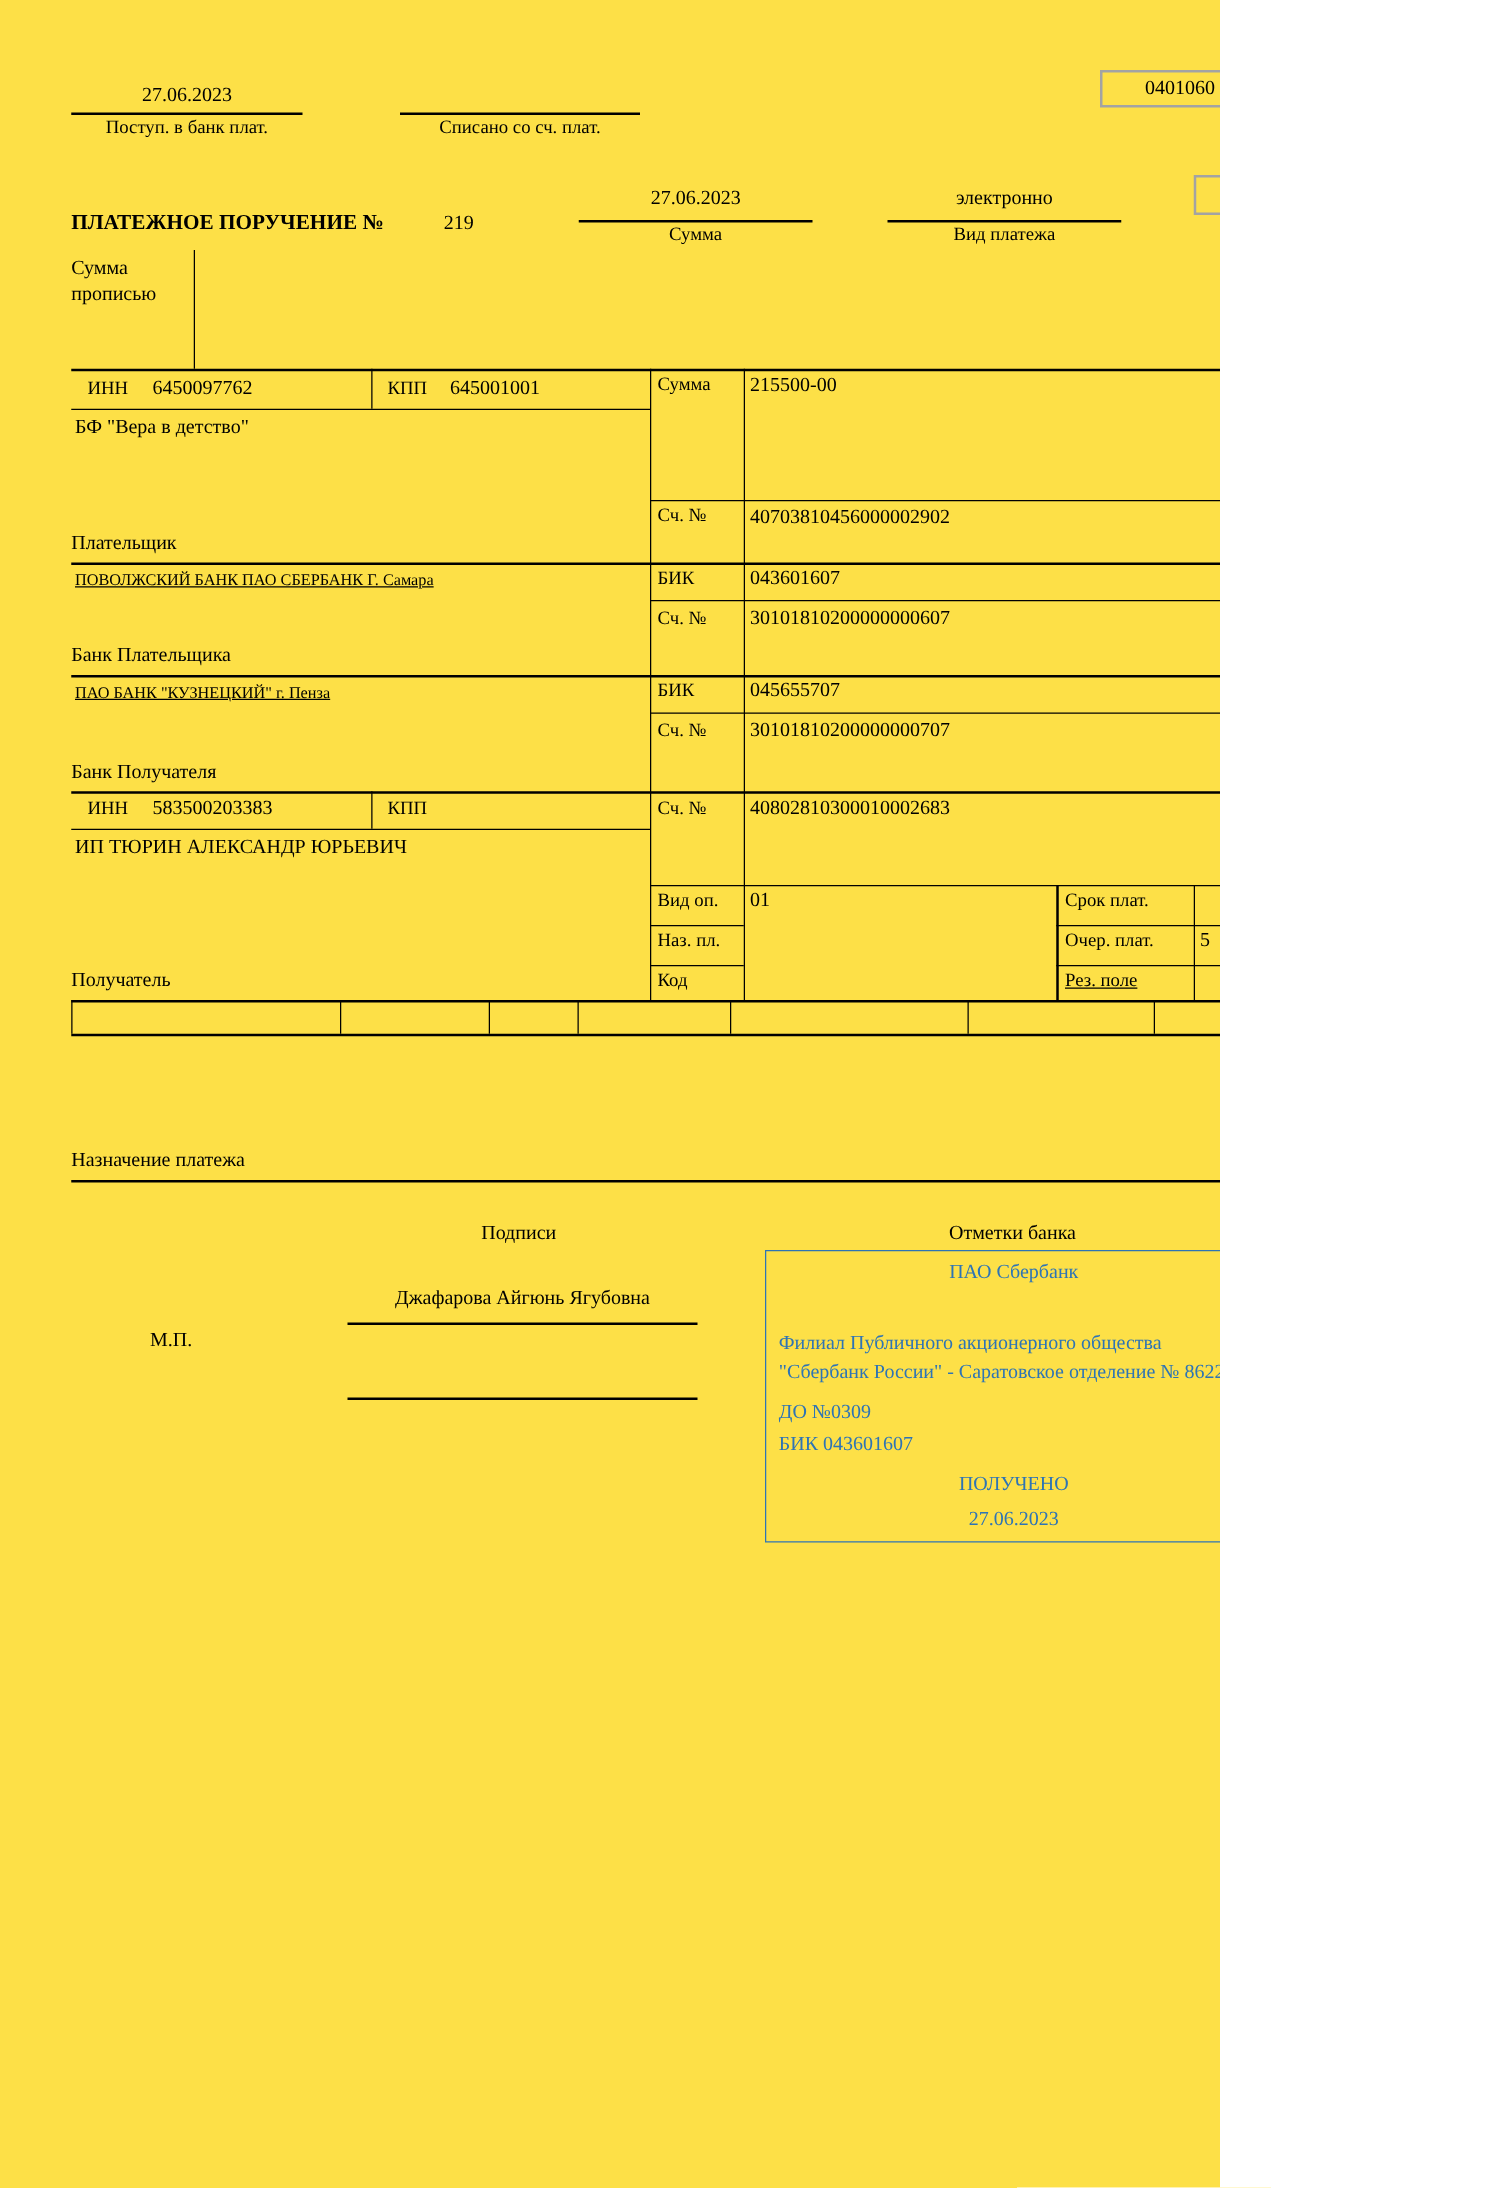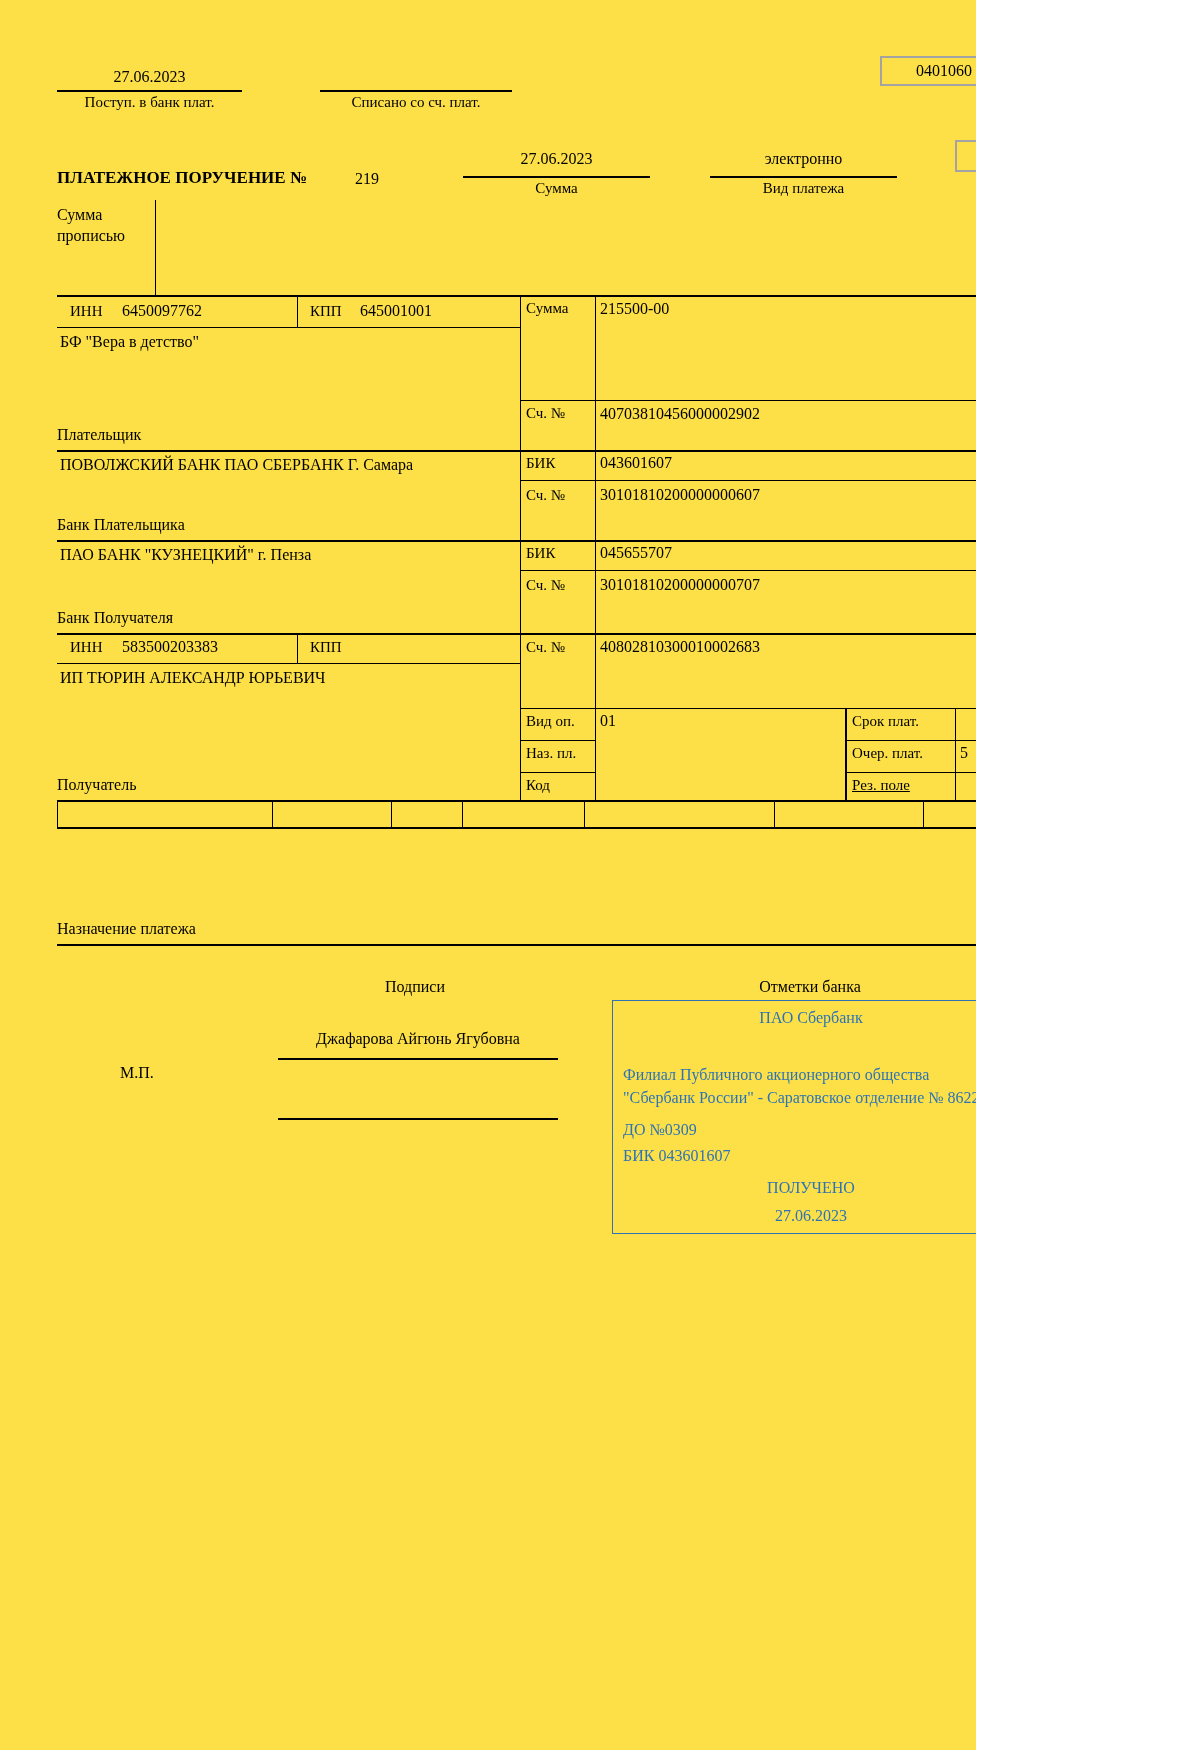--- a/index.html
+++ b/index.html
@@ -5,21 +5,21 @@
   html,body { margin:0; padding:0; background:#fff; }
   .page {
     position:relative; width:976px; height:1750px; background:#fde047;
     font-family:"Liberation Serif", serif; font-size:16px; color:#000;
     overflow:hidden;
   }
   .abs { position:absolute; }
   .center { text-align:center; }
   .bold { font-weight:bold; }
   .sm { font-size:15px; }
-  .xs { font-size:16px; }
+  .xs { font-size:13px;text-decoration:underline; }
   .hline { position:absolute; background:#000; height:2px; }
   .hline.thin { height:1px; }
   .vline { position:absolute; background:#000; width:1px; }
   .vline.thick { width:2px; }
   .box { position:absolute; border:2px solid #a3a3a3; box-sizing:border-box; }
   .stamp {
     position:absolute; border:1px solid var(--accent,#2E74B5);
     color:var(--accent,#2E74B5); box-sizing:border-box;
   }
   .stamp .abs { position:absolute; }

